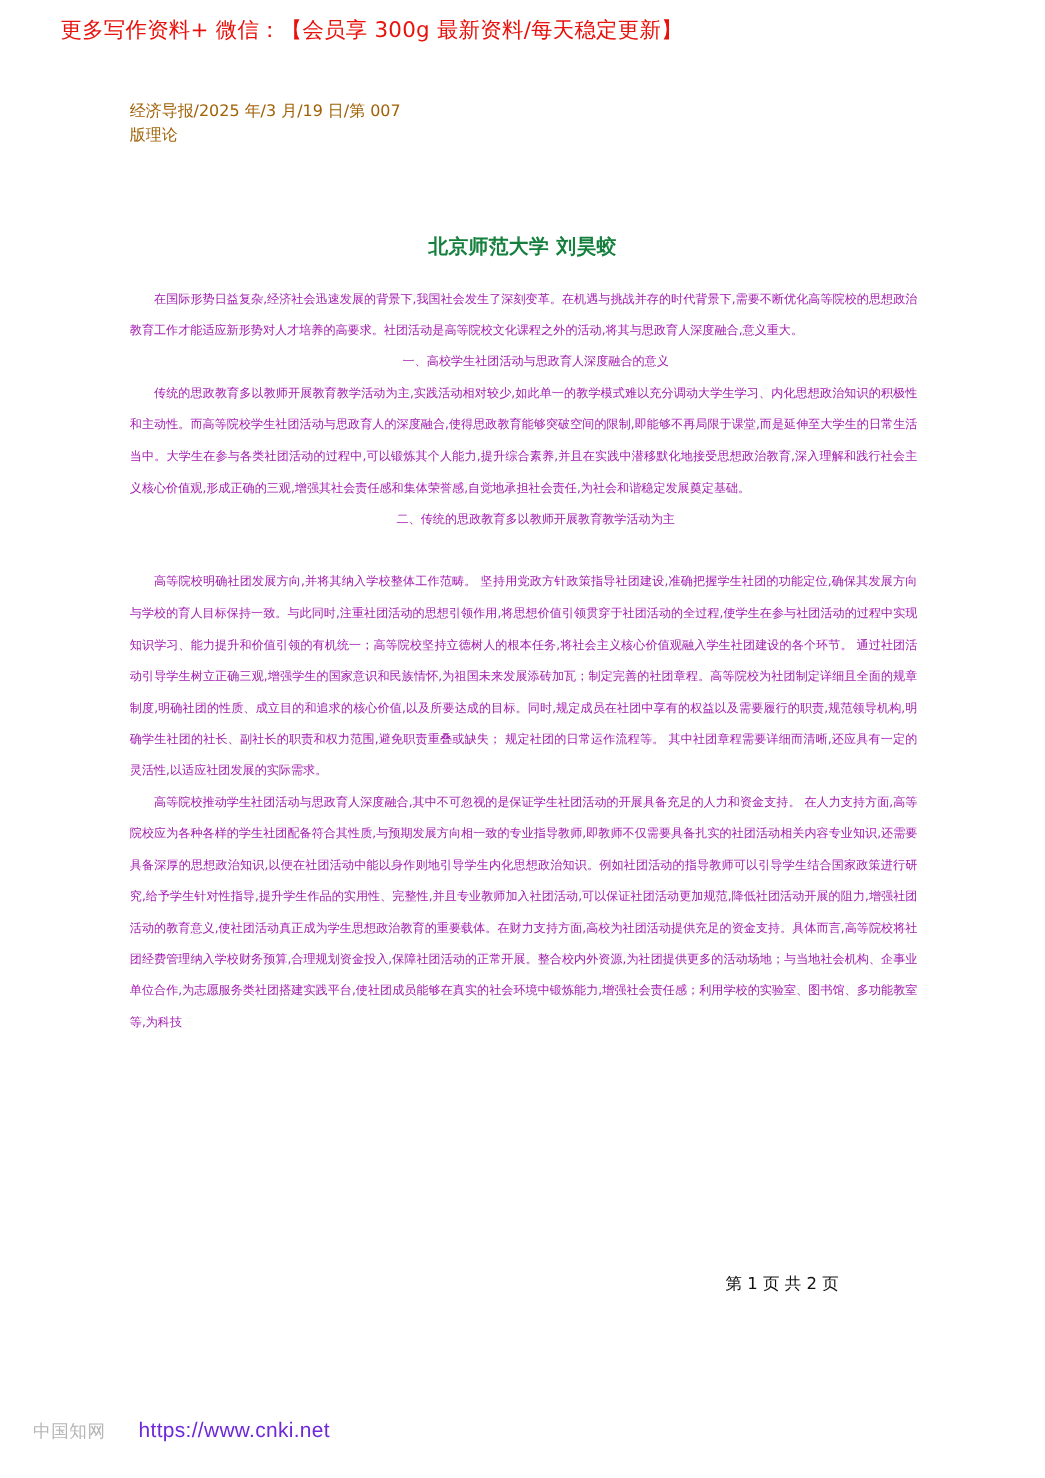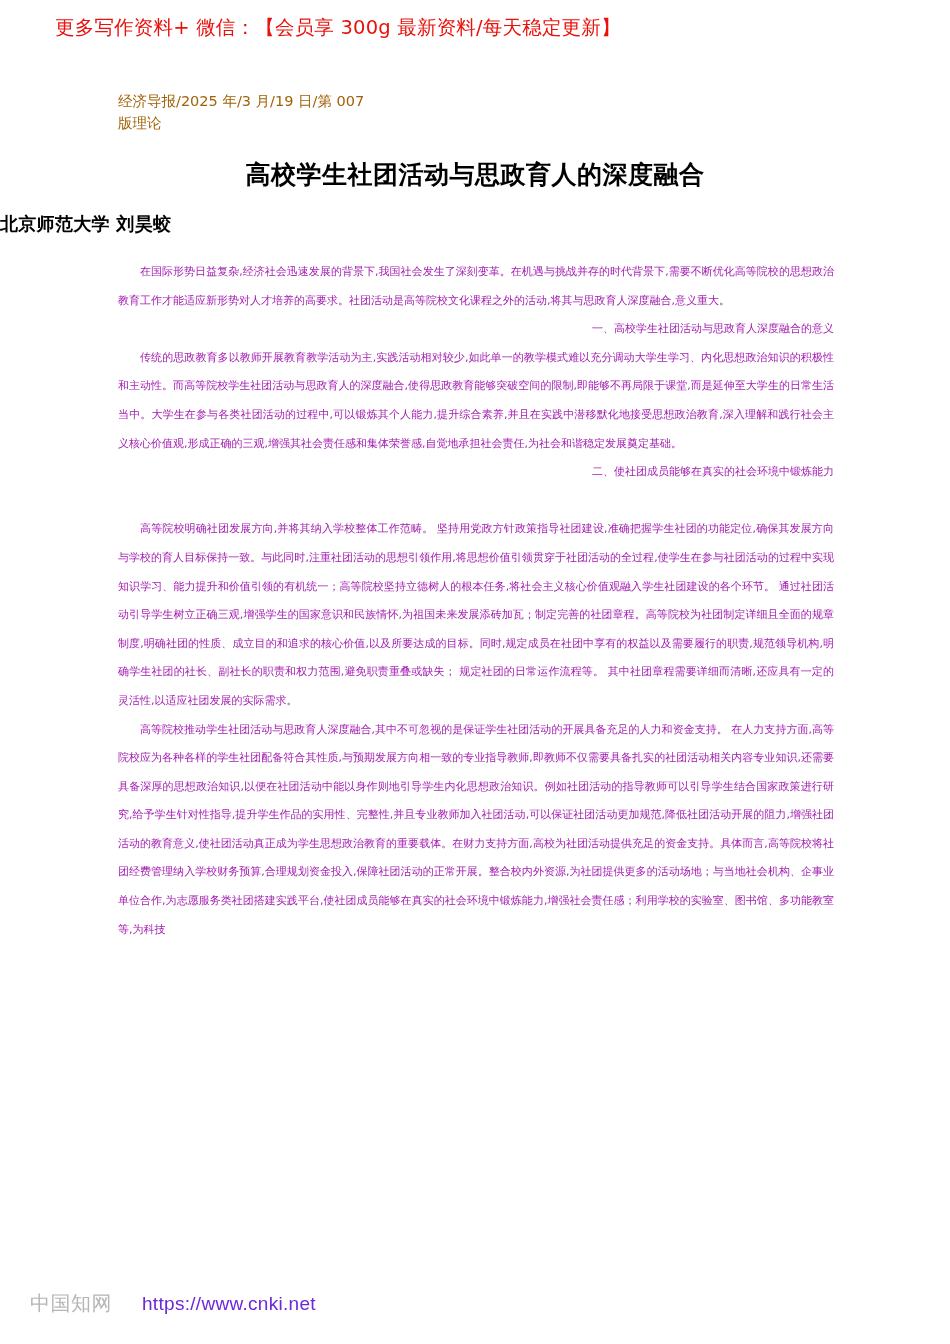--- a/index.html
+++ b/index.html
@@ -63,25 +63,25 @@
     color: #000;
     letter-spacing: 0.5px;
   }
 
   
   .byline {
     position: absolute;
     left: 0;
     top: 212px;
     width: 950px;
-    text-align: left;
+    text-align: center;
     font-family: "DejaVu Sans", "Liberation Sans", sans-serif;
     font-size: 18px;
     font-weight: 700;
-    color: #000000;
+    color: #15803d;
     letter-spacing: 0.3px;
   }
 
   
   .body-col {
     position: absolute;
     left: 118px;
     top: 258px;
     width: 716px;
     font-family: "DejaVu Sans", "Liberation Sans", sans-serif;
@@ -92,21 +92,21 @@
     text-justify: inter-ideograph;
   }
   .para {
     margin: 0;
     text-indent: 2em;
     text-align: justify;
   }
   .section-head {
     margin: 0;
     text-indent: 2em;
-    text-align: right;
+    text-align: center;
   }
   .spacer-line { height: 28.6px; }
 
   
   .page-footer {
     position: absolute;
     left: 0;
     top: 1158px;
     width: 950px;
     text-align: center;
@@ -126,21 +126,21 @@
     position: absolute;
     left: 30px;
     top: 1290px;
     display: flex;
     align-items: baseline;
     gap: 30px;
     color: #b9b9b9;
   }
   .watermark-brand {
     font-family: "DejaVu Sans", "Liberation Sans", sans-serif;
-    font-size: 20px;
+    font-size: 16px;
     color: #b5b5b5;
     letter-spacing: 0.5px;
   }
   .watermark-url {
     font-family: "Liberation Sans", "DejaVu Sans", sans-serif;
     font-size: 19px;
     color: #6d28d9;
     letter-spacing: 0.3px;
   }
 </style>
@@ -149,33 +149,35 @@
 
 <div class="page">
 
   <div class="promo-banner">更多写作资料+ 微信：【会员享 300g 最新资料/每天稳定更新】</div>
 
   <div class="masthead">
     <span class="masthead-line">经济导报/2025 年/3 月/19 日/第 007</span>
     <span class="masthead-line">版理论</span>
   </div>
 
-  <div class="doc-title">高校学生社团活动与思政育人的深度融合</div>
 
   <div class="byline">北京师范大学  刘昊蛟</div>
 
   <div class="body-col">
       <p class="para">在国际形势日益复杂,经济社会迅速发展的背景下,我国社会发生了深刻变革。在机遇与挑战并存的时代背景下,需要不断优化高等院校的思想政治教育工作才能适应新形势对人才培养的高要求。社团活动是高等院校文化课程之外的活动,将其与思政育人深度融合,意义重大。</p>
       <p class="section-head">一、高校学生社团活动与思政育人深度融合的意义</p>
       <p class="para">传统的思政教育多以教师开展教育教学活动为主,实践活动相对较少,如此单一的教学模式难以充分调动大学生学习、内化思想政治知识的积极性和主动性。而高等院校学生社团活动与思政育人的深度融合,使得思政教育能够突破空间的限制,即能够不再局限于课堂,而是延伸至大学生的日常生活当中。大学生在参与各类社团活动的过程中,可以锻炼其个人能力,提升综合素养,并且在实践中潜移默化地接受思想政治教育,深入理解和践行社会主义核心价值观,形成正确的三观,增强其社会责任感和集体荣誉感,自觉地承担社会责任,为社会和谐稳定发展奠定基础。</p>
-      <p class="section-head">二、使社团成员能够在真实的社会环境中锻炼能力</p>
+      <p class="section-head">二、传统的思政教育多以教师开展教育教学活动为主</p>
       <div class="spacer-line"></div>
       <p class="para">高等院校明确社团发展方向,并将其纳入学校整体工作范畴。 坚持用党政方针政策指导社团建设,准确把握学生社团的功能定位,确保其发展方向与学校的育人目标保持一致。与此同时,注重社团活动的思想引领作用,将思想价值引领贯穿于社团活动的全过程,使学生在参与社团活动的过程中实现知识学习、能力提升和价值引领的有机统一；高等院校坚持立德树人的根本任务,将社会主义核心价值观融入学生社团建设的各个环节。 通过社团活动引导学生树立正确三观,增强学生的国家意识和民族情怀,为祖国未来发展添砖加瓦；制定完善的社团章程。高等院校为社团制定详细且全面的规章制度,明确社团的性质、成立目的和追求的核心价值,以及所要达成的目标。同时,规定成员在社团中享有的权益以及需要履行的职责,规范领导机构,明确学生社团的社长、副社长的职责和权力范围,避免职责重叠或缺失； 规定社团的日常运作流程等。 其中社团章程需要详细而清晰,还应具有一定的灵活性,以适应社团发展的实际需求。</p>
       <p class="para">高等院校推动学生社团活动与思政育人深度融合,其中不可忽视的是保证学生社团活动的开展具备充足的人力和资金支持。 在人力支持方面,高等院校应为各种各样的学生社团配备符合其性质,与预期发展方向相一致的专业指导教师,即教师不仅需要具备扎实的社团活动相关内容专业知识,还需要具备深厚的思想政治知识,以便在社团活动中能以身作则地引导学生内化思想政治知识。例如社团活动的指导教师可以引导学生结合国家政策进行研究,给予学生针对性指导,提升学生作品的实用性、完整性,并且专业教师加入社团活动,可以保证社团活动更加规范,降低社团活动开展的阻力,增强社团活动的教育意义,使社团活动真正成为学生思想政治教育的重要载体。在财力支持方面,高校为社团活动提供充足的资金支持。具体而言,高等院校将社团经费管理纳入学校财务预算,合理规划资金投入,保障社团活动的正常开展。整合校内外资源,为社团提供更多的活动场地；与当地社会机构、企事业单位合作,为志愿服务类社团搭建实践平台,使社团成员能够在真实的社会环境中锻炼能力,增强社会责任感；利用学校的实验室、图书馆、多功能教室等,为科技</p>
     </div>
 
+  <div class="page-footer">
+    <span class="inner">第 1 页  共 2 页</span>
+  </div>
 
   <div class="watermark">
     <span class="watermark-brand">中国知网</span>
     <span class="watermark-url">https://www.cnki.net</span>
   </div>
 
 </div>
 
 </body></html>

